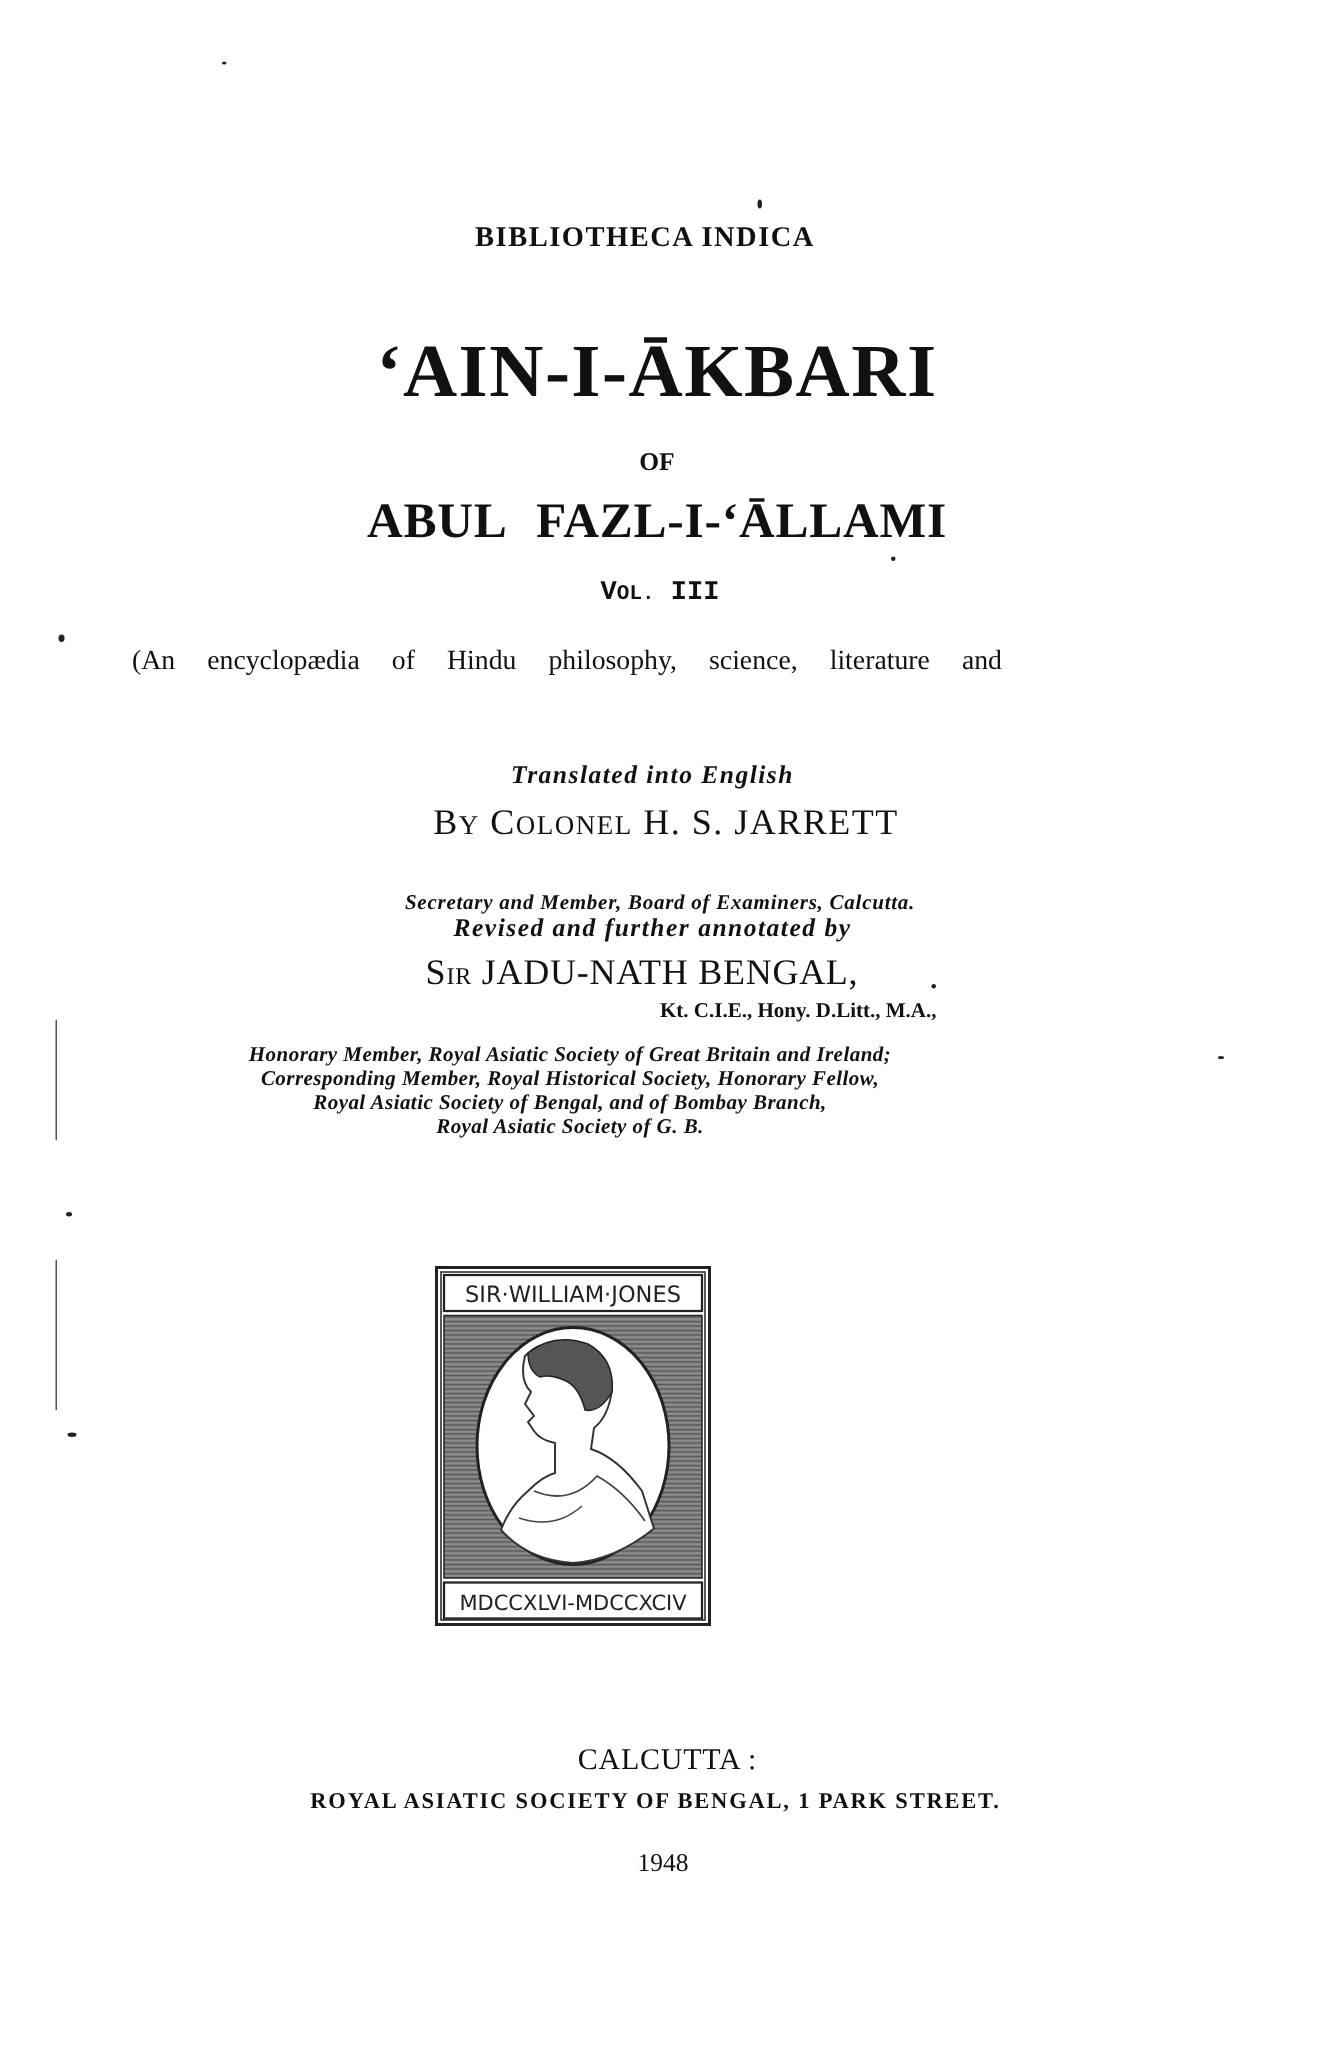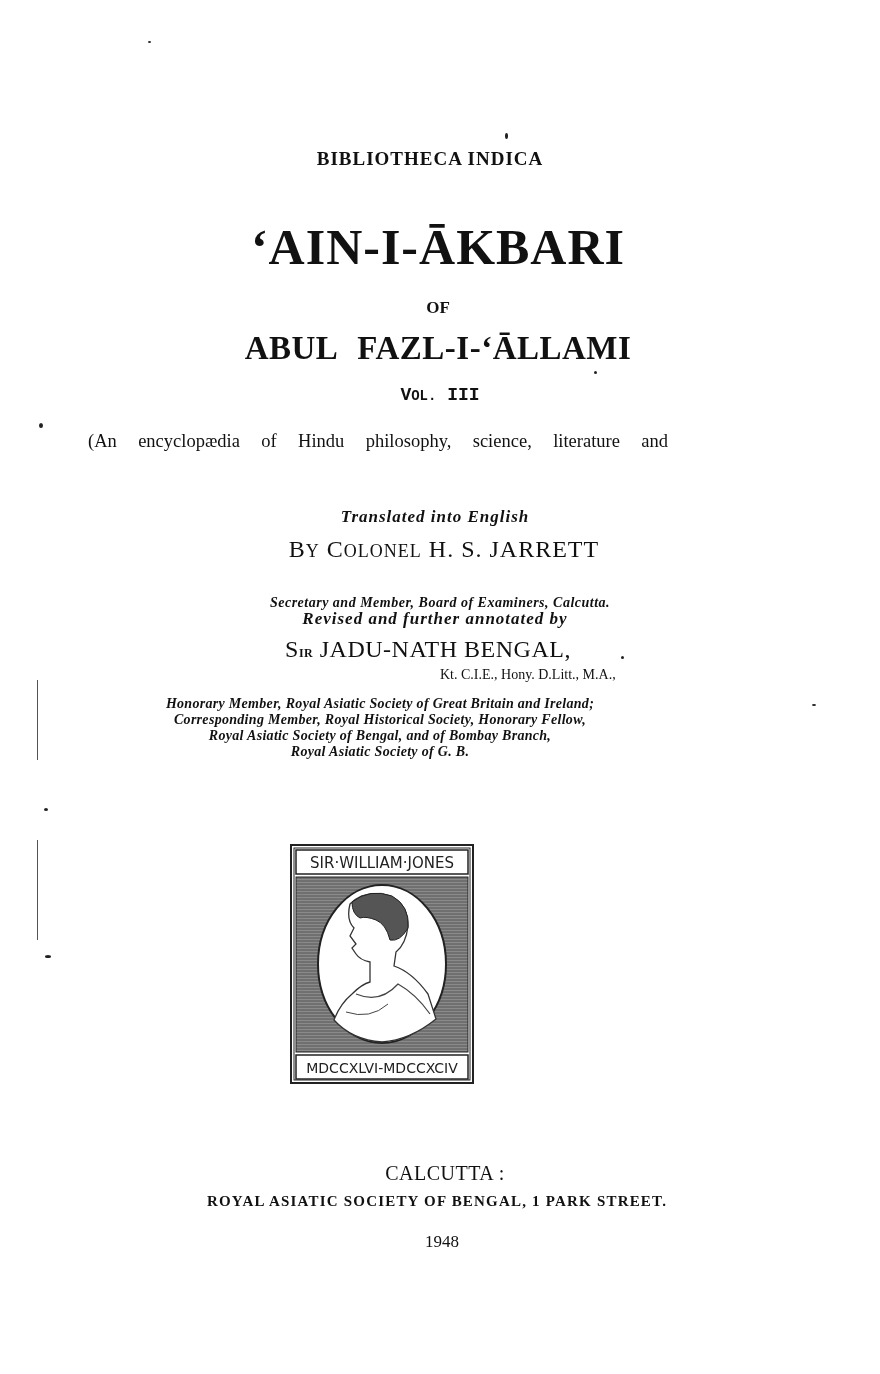--- a/index.html
+++ b/index.html
@@ -13,22 +13,22 @@
   .vol { top: 385px; font-size: 18px; font-weight: bold; left: 0px; font-family: Liberation Mono, monospace; }
   .vol .sc { font-size: 14px; }
   .desc { top: 428px; font-size: 18.5px; line-height: 27px; left: 0; text-align: justify; width: 580px; margin-left: 88px; white-space: normal; text-align-last: justify; }
   .desc span { display: block; }
   .trans { top: 507px; font-size: 17px; font-style: italic; font-weight: bold; letter-spacing: 1px; left: -5px; }
   .byline { top: 536px; font-size: 24px; letter-spacing: 1px; left: 4px; }
   .byline .sc { font-size: 18px; }
   .secy { top: 550px; font-size: 14px; font-style: italic; font-weight: bold; letter-spacing: 0.5px; left: 0; margin-top: 45px; }
   .revised { top: 609px; font-size: 17px; font-style: italic; font-weight: bold; letter-spacing: 1px; left: -5px; }
   .sir { top: 636px; font-size: 24px; letter-spacing: 0.5px; left: -12px; }
-  .sir .sc { font-size: 12px; font-weight: bold; }
-  .honors { top: 667px; left: 440px; width: auto; text-align: right; font-size: 14px; font-weight: normal; }
+  .sir .sc { font-size: 16px; }
+  .honors { top: 667px; left: 440px; width: auto; text-align: right; font-size: 14px; font-weight: bold; }
   .memberships { top: 696px; font-size: 14px; font-style: italic; font-weight: bold; line-height: 16px; left: -60px; letter-spacing: 0.3px; }
   .memberships span { display: block; }
   .plate { position: absolute; left: 290px; top: 844px; width: 168px; height: 240px; }
   .place { top: 1162px; font-size: 20px; letter-spacing: 0.5px; left: 5px; }
   .publisher { top: 1193px; font-size: 15px; font-weight: bold; letter-spacing: 1.2px; left: -3px; }
   .year { top: 1232px; font-size: 17px; left: 2px; }
   .speck { position: absolute; background: #222; border-radius: 50%; }
   .edge { position: absolute; left: 37px; width: 1px; background: #555; }
 </style>
 </head>

